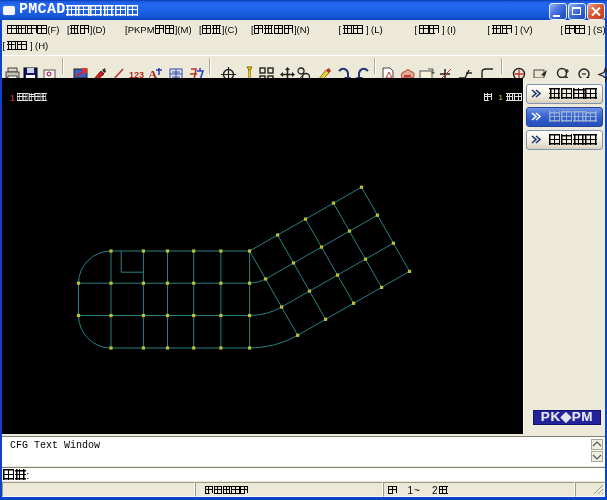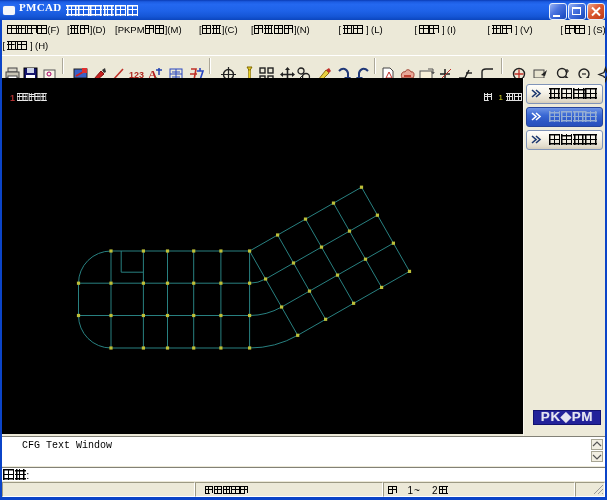--- a/index.html
+++ b/index.html
@@ -6,21 +6,21 @@
 i.c{display:inline-block;width:1em;height:.96em;margin:0 .06em 0 0;vertical-align:-0.08em;
 background-image:linear-gradient(var(--k),var(--k)),linear-gradient(var(--k),var(--k)),linear-gradient(var(--k),var(--k)),linear-gradient(var(--k),var(--k)),linear-gradient(var(--k),var(--k)),linear-gradient(var(--k),var(--k));
 background-position:0 0,0 47%,0 100%,0 0,47% 0,100% 0;
 background-size:100% 1px,100% 1px,100% 1px,1px 100%,1px 100%,1px 100%;
 background-repeat:no-repeat}
 i.c.w{background-position:0 2%,0 47%,0 98%,12% 0,47% 0,88% 0;background-size:100% 1px,76% 1px,100% 1px,1px 100%,1px 100%,1px 100%}
 i.c.t{background-position:0 8%,0 47%,0 100%,0 12%,47% 0,100% 12%;background-size:100% 1px,100% 1px,60% 1px,1px 88%,1px 100%,1px 88%}
 .tcn i.c,.sbtn i.c,.cmd i.c{background-size:100% 1.5px,100% 1.2px,100% 1.5px,1.5px 100%,1.2px 100%,1.5px 100%!important}
 .titlebar{left:0;top:0;width:607px;height:20px;background:linear-gradient(180deg,#0a3bb4 0%,#1c5ce2 9%,#2468f0 22%,#1e62e8 55%,#1556d6 82%,#0c46be 100%)}
 .tico{left:3px;top:6px;width:12px;height:9px;background:#f4f6fa;border-radius:2px;box-shadow:0 0 1px #9db8e8}
-.ttxt{left:19px;top:1px;color:#fff;font-family:Liberation Serif, serif;font-weight:bold;font-size:11px;letter-spacing:.3px}
+.ttxt{left:19px;top:1px;color:#fff;font-family:Liberation Mono, monospace;font-weight:bold;font-size:15px;letter-spacing:.3px}
 .tcn{left:66px;top:4.5px;font-size:11.5px;color:#fff;--k:#fff}
 .wbtn{top:3px;width:18px;height:17px;border-radius:3px;border:1px solid #e8f0fc}
 .bmin,.bmax{background:linear-gradient(135deg,#9ab4f4 0%,#4a74e0 40%,#2454c8 80%,#1c48b8 100%)}
 .bclose{background:linear-gradient(135deg,#eca88c 0%,#dd5c36 40%,#c94420 80%,#b43a18 100%)}
 .menub{left:2px;top:20px;width:603px;height:35px;background:#ece9d8}
 .mi{position:absolute;top:4px;font-size:9.5px;color:#000;--k:#000;white-space:nowrap}
 .mi2{top:20px}
 b.fw{font-weight:normal;padding:0 2.4px}
 .toolb{left:2px;top:55px;width:603px;height:23px;background:#ece9d8;border-top:1px solid #fff}
 .tbi{position:absolute;top:10px;width:17px;height:17px}
@@ -52,21 +52,21 @@
   <div class="abs wbtn bmax" style="left:568px">
       <div style="position:absolute;left:3px;top:3px;width:9px;height:8px;border:1px solid #fff;border-top:2px solid #fff"></div>
     </div>
   <div class="abs wbtn bclose" style="left:587px"><svg width="16" height="15" viewBox="0 0 16 15">
         <path d="M4 3.5 L12 11.5 M12 3.5 L4 11.5" stroke="#fff" stroke-width="2"></path>
       </svg></div>
 </div>
 <div class="abs menub">
     <span class="mi" style="left:5px"><i class="c"></i><i class="c w"></i><i class="c t"></i><i class="c"></i>(F)</span>
     <span class="mi" style="left:65px">[<i class="c w"></i><i class="c t"></i>](D)</span>
-    <span class="mi" style="left:113px">[PKPM<i class="c t"></i><i class="c"></i>](M)</span>
+    <span class="mi" style="left:123px">[PKPM<i class="c t"></i><i class="c"></i>](M)</span>
     <span class="mi" style="left:197px">[<i class="c"></i><i class="c w"></i>](C)</span>
     <span class="mi" style="left:249px">[<i class="c t"></i><i class="c w"></i><i class="c"></i><i class="c t"></i>](N)</span>
     <span class="mi" style="left:334px"><b class="fw">[</b><i class="c w"></i><i class="c"></i><b class="fw">]</b>(L)</span>
     <span class="mi" style="left:410px"><b class="fw">[</b><i class="c"></i><i class="c t"></i><b class="fw">]</b>(I)</span>
     <span class="mi" style="left:483px"><b class="fw">[</b><i class="c w"></i><i class="c t"></i><b class="fw">]</b>(V)</span>
     <span class="mi" style="left:556px"><b class="fw">[</b><i class="c t"></i><i class="c"></i><b class="fw">]</b>(S)</span>
     <span class="mi mi2" style="left:-2px"><b class="fw">[</b><i class="c w"></i><i class="c"></i><b class="fw">]</b>(H)</span>
   </div>
 <div class="abs toolb">
     <div class="tbi" style="left:2px"><svg width="17" height="17" viewBox="0 0 17 17">
@@ -289,21 +289,21 @@
       </svg><i class="c w"></i><i class="c"></i><i class="c t"></i><i class="c"></i></div>
     <div class="abs sbtn act" style="top:29px"><svg class="chev" viewBox="0 0 11 9">
         <path d="M1 1 L5 4.5 L1 8 M5 1 L9 4.5 L5 8" fill="none" stroke="#fff" stroke-width="1.6"></path>
       </svg><i class="c t"></i><i class="c"></i><i class="c w"></i><i class="c t"></i></div>
     <div class="abs sbtn" style="top:52px"><svg class="chev" viewBox="0 0 11 9">
         <path d="M1 1 L5 4.5 L1 8 M5 1 L9 4.5 L5 8" fill="none" stroke="#1c3870" stroke-width="1.6"></path>
       </svg><i class="c"></i><i class="c t"></i><i class="c w"></i><i class="c"></i></div>
     <div class="abs logo">PK◆PM</div>
   </div>
 <div class="abs cfg">
-    <div style="padding:3px 0 0 20px">CFG Text Window</div>
+    <div style="padding:3px 0 0 8px">CFG Text Window</div>
     <div class="sbx" style="left:589px;top:2px"><svg width="10" height="9" viewBox="0 0 10 9">
         <path d="M1 6 L5 2 L9 6" fill="none" stroke="#555" stroke-width="1.2"></path>
       </svg></div>
     <div class="sbx" style="left:589px;top:14px"><svg width="10" height="9" viewBox="0 0 10 9">
         <path d="M1 3 L5 7 L9 3" fill="none" stroke="#555" stroke-width="1.2"></path>
       </svg></div>
   </div>
 <div class="abs cmd">
     <div style="padding:1px 0 0 1px;font-size:11px"><i class="c"></i><i class="c w"></i>:</div>
   </div>

